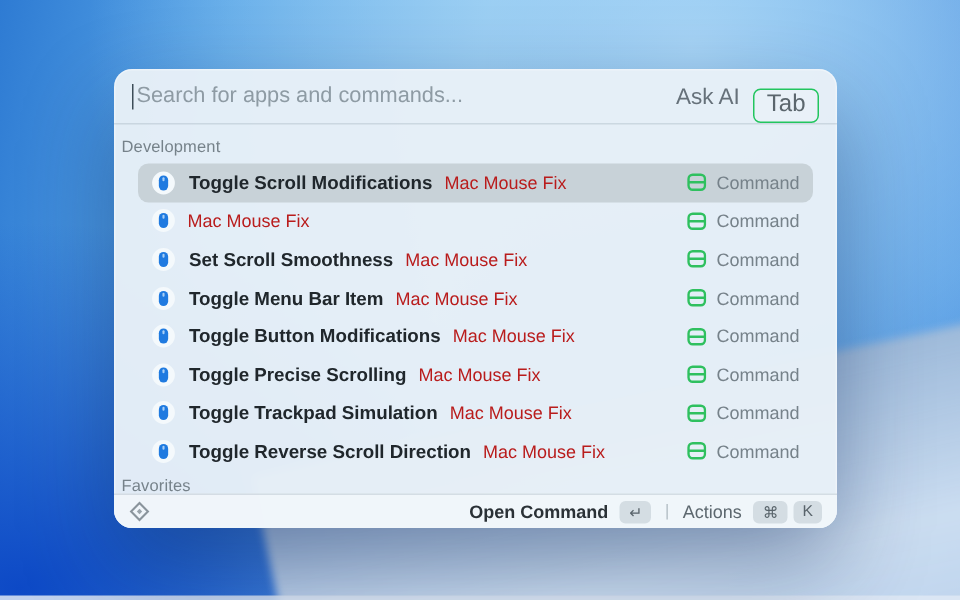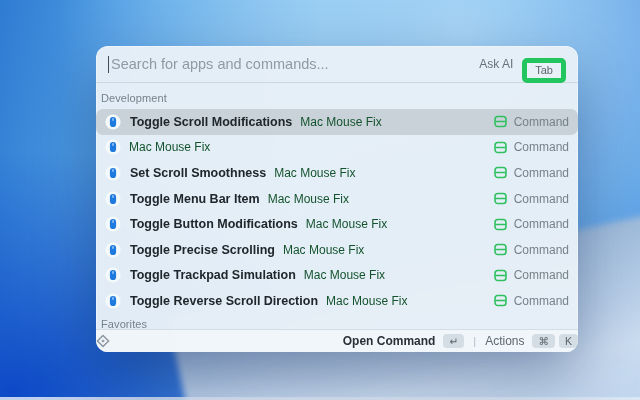--- a/index.html
+++ b/index.html
@@ -21,65 +21,65 @@
     background: linear-gradient(to bottom, rgba(168,190,216,0.85), rgba(211,226,242,0.95) 45%, rgba(190,212,236,0.9));
     filter: blur(3px);
   }
   .wp-bottom-line {
     position: absolute; left: 0; right: 0; bottom: 0; height: 3px;
     background: rgba(223,233,244,0.85);
   }
 
   
   .window {
-    position: absolute; left: 96px; top: 46px; width: 482px; height: 306px;
+    position: absolute; left: 76px; top: 46px; width: 482px; height: 306px;
     border-radius: 12px;
     background: rgba(231,240,247,0.97);
     box-shadow: 0 25px 60px rgba(0,25,80,0.38), 0 0 0 1px rgba(255,255,255,0.35) inset;
     overflow: hidden;
   }
 
   
   .search-bar {
     height: 37px; display: flex; align-items: center;
     padding: 0 12px; border-bottom: 1px solid rgba(90,110,125,0.18);
   }
   .caret { width: 1px; height: 17px; background: #3c4d58; margin-right: 2px; flex: 0 0 auto; }
   .search-input {
     flex: 1; border: none; outline: none; background: transparent;
     font-family: "Liberation Sans", sans-serif; font-size: 14.5px; color: #22313a;
   }
   .search-input::placeholder { color: #8e9ba4; opacity: 1; }
-  .ask-ai { font-size: 12px; color: #66717a; margin-right: 9px; cursor: default; }
+  .ask-ai { font-size: 15px; color: #66717a; margin-right: 9px; cursor: default; }
   .tab-badge {
-    font-size: 11px; color: #5b666d; border: 5px solid #22c55e;
+    font-size: 16px; color: #5b666d; border: 1px solid #22c55e;
     border-radius: 5px; padding: 1.5px 8px; background: rgba(255,255,255,0.15); margin-top: 12px;
   }
 
   
   .list { position: absolute; top: 38px; left: 0; right: 0; bottom: 23px; overflow: hidden; padding-top: 4px; }
   .section-label {
     font-size: 11px; color: #76828a; padding: 4px 0 5px 5px; letter-spacing: 0.1px;
   }
   .row {
-    height: 25.6px; margin: 0 0; border-radius: 7px;
+    height: 25.6px; margin: 0 16px; border-radius: 7px;
     display: flex; align-items: center; padding: 0 9px; cursor: default;
   }
   .row.selected { background: #c8d2d8; }
   .app-icon { width: 16px; height: 16px; flex: 0 0 auto; display: flex; }
   .row-title { font-size: 12.5px; font-weight: 600; color: #20272c; margin-left: 9px; white-space: nowrap; }
-  .row-subtitle { font-size: 12px; color: #14532d; margin-left: 8px; white-space: nowrap; flex: 1; }
+  .row-subtitle { font-size: 12px; color: #b91c1c; margin-left: 8px; white-space: nowrap; flex: 1; }
   .row-right { display: flex; align-items: center; gap: 7px; }
   .row-type { font-size: 12px; color: #76828a; }
 
   
   .footer {
     position: absolute; left: 0; right: 0; bottom: 0; height: 23px;
     background: rgba(240,246,250,0.95); border-top: 1px solid rgba(90,110,125,0.18);
-    display: flex; align-items: center; padding: 0 0;
+    display: flex; align-items: center; padding: 0 10px;
   }
   .footer-logo { display: flex; }
   .footer-right { margin-left: auto; display: flex; align-items: center; }
   .open-command { font-size: 12px; font-weight: 700; color: #2a3136; margin-right: 8px; }
   .key-badge {
     background: #d4dde3; color: #59646b; font-size: 10.5px;
     border-radius: 4px; padding: 1px 6px; min-width: 18px; text-align: center;
   }
   .footer-divider { color: #b3bdc4; font-size: 11px; margin: 0 9px; }
   .actions-label { font-size: 12px; color: #5d686f; margin-right: 8px; }

